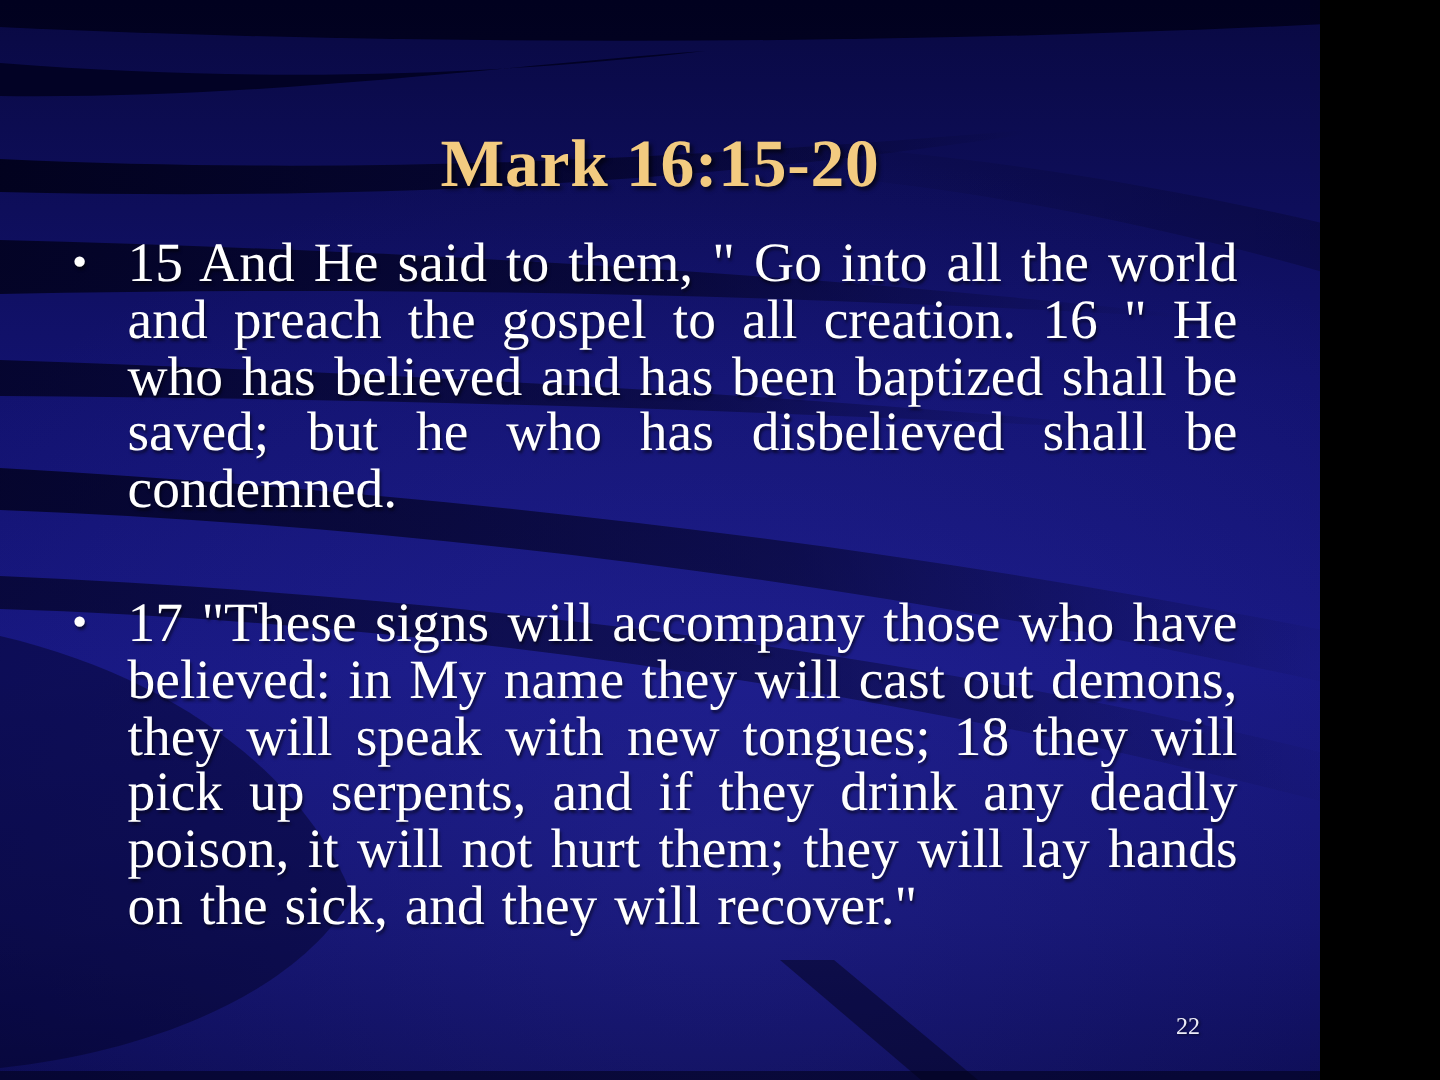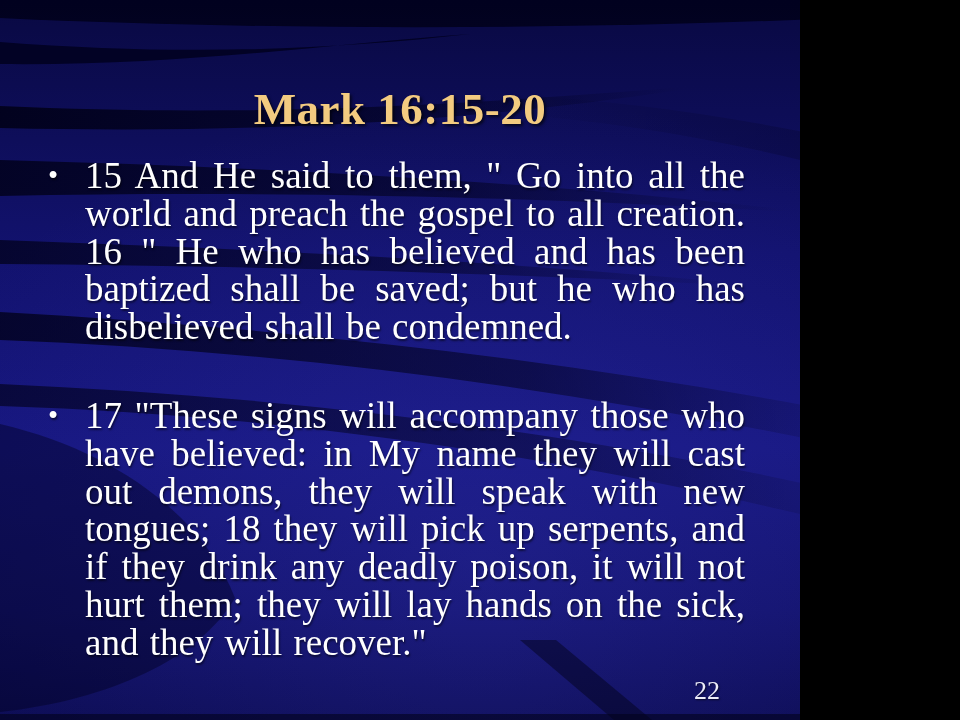--- a/index.html
+++ b/index.html
@@ -5,21 +5,21 @@
   :root{
     --background-base:#12126E;
     --title-gold:#F3CB80;
     --body-text:#FFFFFF;
     --accent-blue:#3A6CF5;
   }
   *{margin:0;padding:0;box-sizing:border-box;}
   html,body{background:#000;}
   .slide{
     position:relative;
-    width:800px;height:720px;
+    width:880px;height:720px;
     overflow:hidden;
     background:var(--background-base);
     font-family:"Liberation Serif","DejaVu Serif",serif;
   }
   .bg-svg{position:absolute;inset:0;display:block;}
   .title{
     position:absolute;
     top:84px;left:0;right:0;
     text-align:center;
     font-size:45px;
@@ -50,21 +50,21 @@
     line-height:37.8px;
     color:var(--body-text);
     text-align:justify;
     text-shadow:1px 2px 2px rgba(0,0,0,0.55);
     word-spacing:2px;
   }
   .page-number{
     position:absolute;
     top:676px;
     right:80px;
-    font-size:26px;
+    font-size:16px;
     color:#ECECF8;
     text-shadow:1px 1px 2px rgba(0,0,0,0.6);
   }
 </style>
 </head>
 <body>
 
 <div class="slide">
 
   <svg class="bg-svg" width="960" height="720" viewBox="0 0 960 720" aria-hidden="true">

